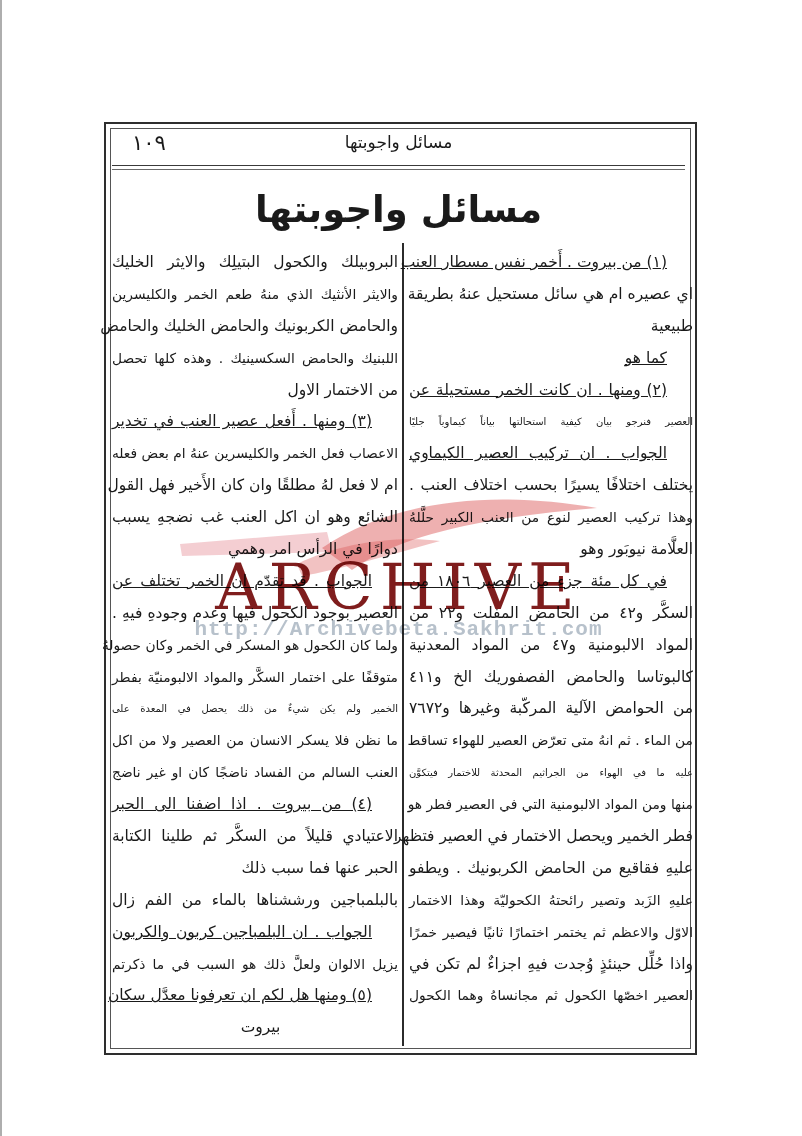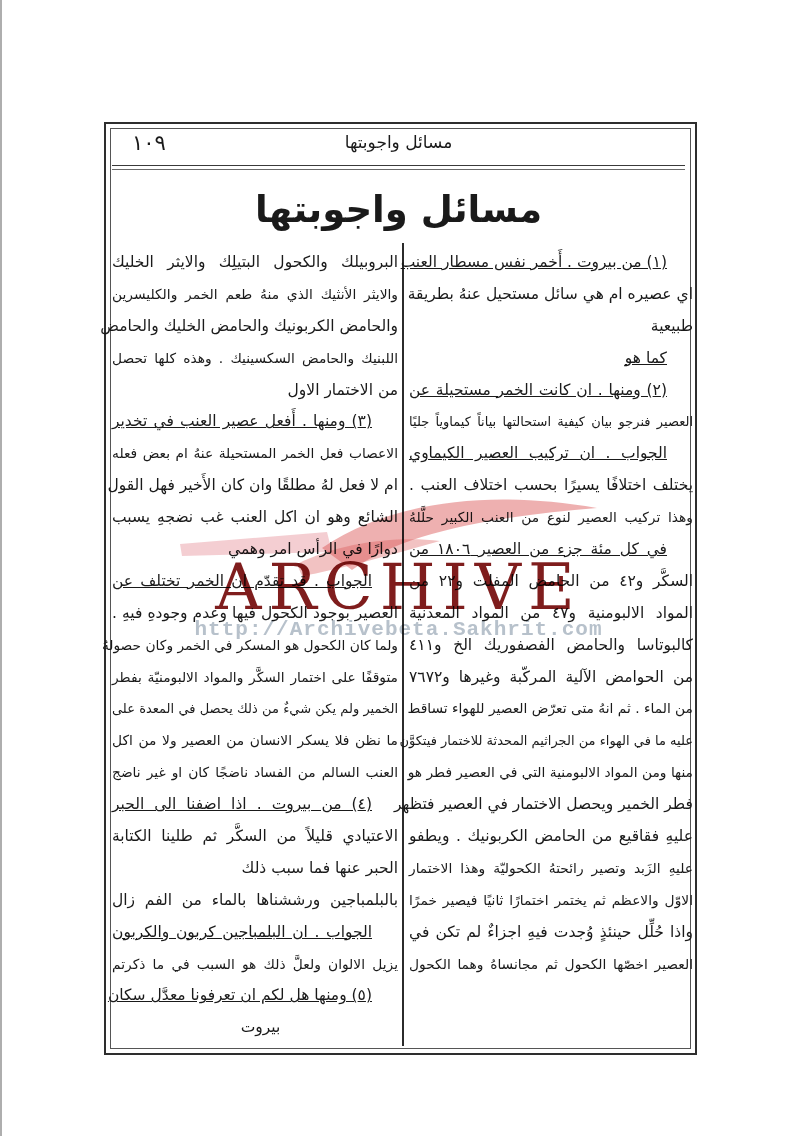--- a/index.html
+++ b/index.html
@@ -26,21 +26,21 @@
   .col{position:absolute;top:247px;direction:rtl;font-size:15.5px;}
   .col-right{left:409px;width:284px;}
   .col-left{left:112px;width:286px;}
   .col-divider{position:absolute;left:402px;top:243px;width:2px;height:803px;background:#2b2b2b;}
   .ln{height:31.9px;line-height:31.9px;white-space:nowrap;
       text-align:justify;text-align-last:justify;}
   .ln.plain{text-align:right;text-align-last:right;}
   .ln.indent{padding-right:26px;text-decoration:underline;}
   .ln.center{text-align:center;text-align-last:center;margin-left:11px;}
   .ln.tight{font-size:13.8px;}
-  .ln.tighter{font-size:13px;}
+  .ln.tighter{font-size:10px;}
   
   .wm{pointer-events:none;}
   .wm-archive{position:absolute;left:104px;top:550px;width:589px;text-align:center;
        font-family:"DejaVu Serif",serif;font-size:64px;letter-spacing:7px;
        color:#7f1d1d;mix-blend-mode:multiply;z-index:5;}
   .wm-url{position:absolute;left:104px;top:618px;width:589px;text-align:center;
        font-size:21px;font-weight:bold;letter-spacing:1px;color:#b7c1cb;
        mix-blend-mode:multiply;z-index:5;font-family:Liberation Mono, monospace;}
   .wm-swoosh{position:absolute;left:172px;top:486px;z-index:4;mix-blend-mode:multiply;}
 </style>
@@ -64,20 +64,21 @@
 <div class="col col-right">
   <div class="ln indent">(١) من بيروت . أَخمر نفس مسطار العنب</div>
   <div class="ln">اي عصيره ام هي سائل مستحيل عنهُ بطريقة</div>
   <div class="ln plain">طبيعية</div>
   <div class="ln plain indent">كما هو</div>
   <div class="ln indent">(٢) ومنها . ان كانت الخمر مستحيلة عن</div>
   <div class="ln tighter">العصير فنرجو بيان كيفية استحالتها بياناً كيماوياً جليًا</div>
   <div class="ln indent">الجواب . ان تركيب العصير الكيماوي</div>
   <div class="ln">يختلف اختلافًا يسيرًا بحسب اختلاف العنب .</div>
   <div class="ln tight">وهذا تركيب العصير لنوع من العنب الكبير حلَّلهُ</div>
+  <div class="ln plain">العلَّامة نيوبَور وهو</div>
   <div class="ln indent">في كل مئة جزء من العصير ١٨٠٦ من</div>
   <div class="ln">السكَّر و٤٢ من الحامض المفلت و٢٢ من</div>
   <div class="ln">المواد الالبومنية و٤٧ من المواد المعدنية</div>
   <div class="ln">كالبوتاسا والحامض الفصفوريك الخ و٤١١</div>
   <div class="ln">من الحوامض الآلية المركّبة وغيرها و٧٦٧٢</div>
   <div class="ln tight">من الماء . ثم انهُ متى تعرّض العصير للهواء تساقط</div>
   <div class="ln tighter">عليه ما في الهواء من الجراثيم المحدثة للاختمار فيتكوَّن</div>
   <div class="ln tight">منها ومن المواد الالبومنية التي في العصير فطر هو</div>
   <div class="ln">فطر الخمير ويحصل الاختمار في العصير فتظهر</div>
   <div class="ln">عليهِ فقاقيع من الحامض الكربونيك . ويطفو</div>
@@ -87,21 +88,21 @@
   <div class="ln tight">العصير اخصّها الكحول ثم مجانساهُ وهما الكحول</div>
 </div>
 
 <div class="col col-left">
   <div class="ln">البروبيلك والكحول البتيلِك والايثر الخليك</div>
   <div class="ln tight">والايثر الأنثيك الذي منهُ طعم الخمر والكليسرين</div>
   <div class="ln">والحامض الكربونيك والحامض الخليك والحامض</div>
   <div class="ln tight">اللبنيك والحامض السكسينيك . وهذه كلها تحصل</div>
   <div class="ln plain">من الاختمار الاول</div>
   <div class="ln indent">(٣) ومنها . أَفعل عصير العنب في تخدير</div>
-  <div class="ln tight">الاعصاب فعل الخمر المستحيلة عنهُ ام بعض فعله</div>
+  <div class="ln tight">الاعصاب فعل الخمر والكليسرين عنهُ ام بعض فعله</div>
   <div class="ln">ام لا فعل لهُ مطلقًا وان كان الأَخير فهل القول</div>
   <div class="ln">الشائع وهو ان اكل العنب غب نضجهِ يسبب</div>
   <div class="ln plain">دوارًا في الرأس امر وهمي</div>
   <div class="ln indent">الجواب . قد تقدّم ان الخمر تختلف عن</div>
   <div class="ln">العصير بوجود الكحول فيها وعدم وجودهِ فيهِ .</div>
   <div class="ln tight">ولما كان الكحول هو المسكر في الخمر وكان حصولهُ</div>
   <div class="ln tight">متوقفًا على اختمار السكَّر والمواد الالبومنيّة بفطر</div>
   <div class="ln tighter">الخمير ولم يكن شيءٌ من ذلك يحصل في المعدة على</div>
   <div class="ln tight">ما نظن فلا يسكر الانسان من العصير ولا من اكل</div>
   <div class="ln tight">العنب السالم من الفساد ناضجًا كان او غير ناضج</div>

